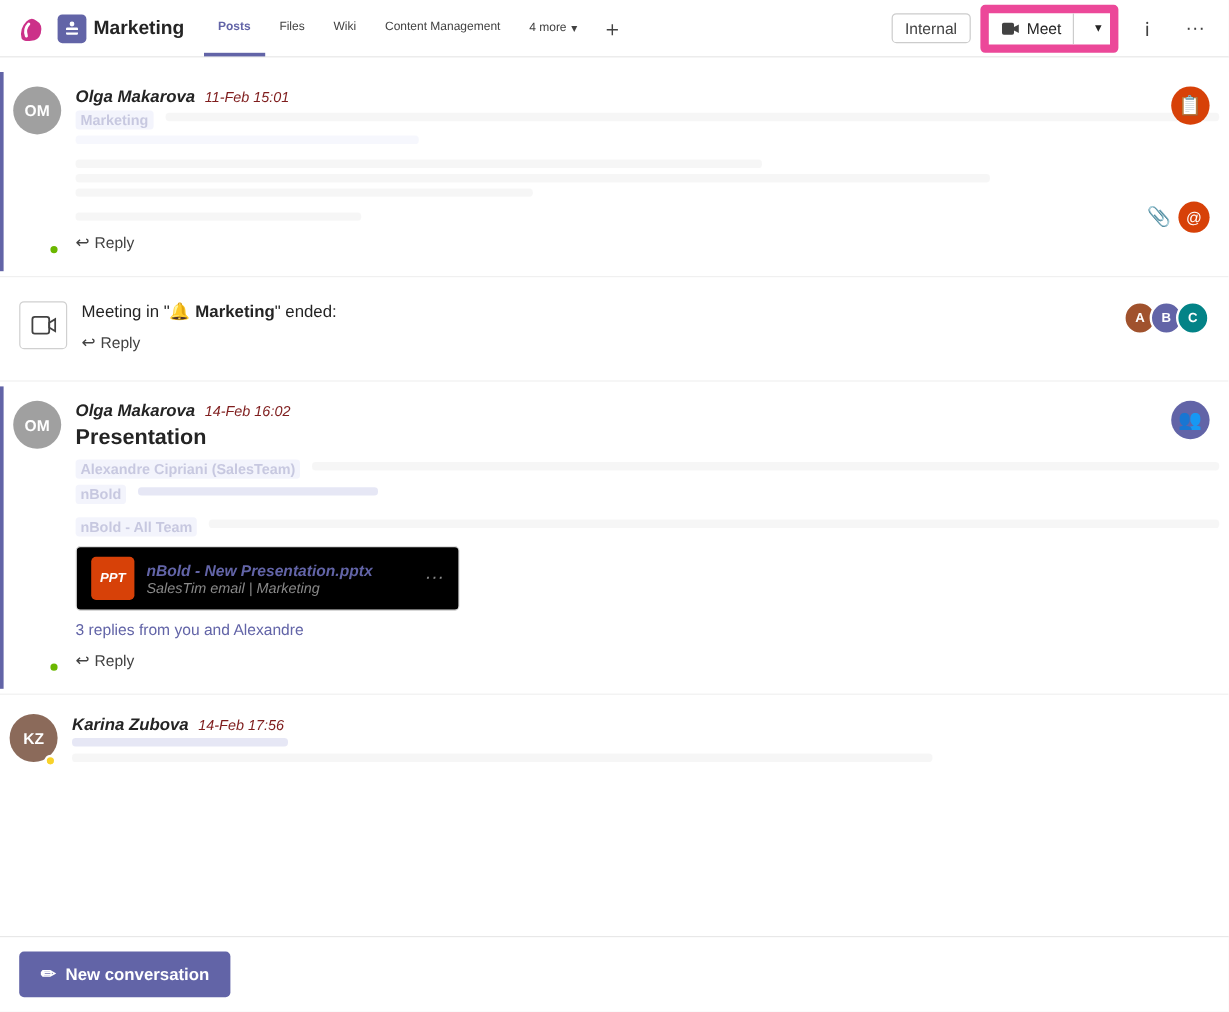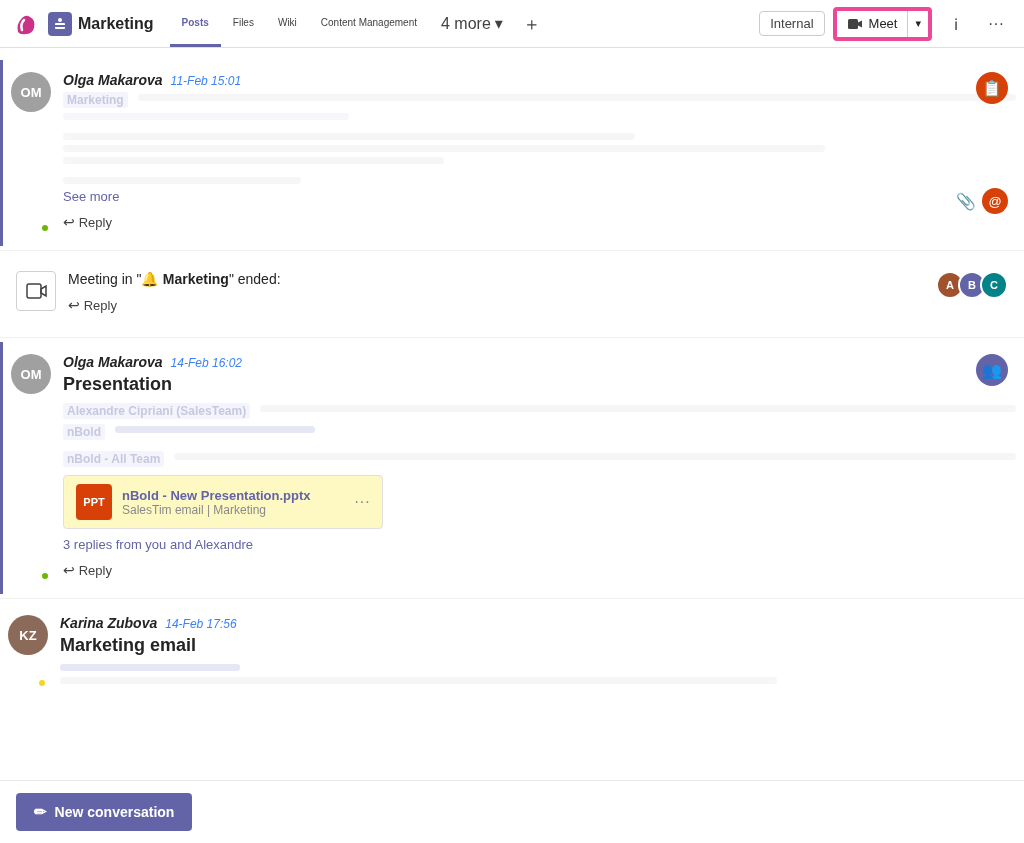--- a/index.html
+++ b/index.html
@@ -46,34 +46,34 @@
       text-decoration: none;
     }
     .nav-tab.active {
       color: #6264a7;
       border-bottom: 3px solid #6264a7;
       font-weight: 600;
     }
     .nav-more {
       display: flex; align-items: center; gap: 4px;
       padding: 0 12px; height: 100%;
-      font-size: 16px; color: #424242; cursor: pointer;
+      font-size: 10px; color: #424242; cursor: pointer;
     }
     .nav-add { padding: 0 8px; cursor: pointer; color: #424242; font-size: 18px; font-weight: 300; }
     .top-bar-right {
       margin-left: auto; display: flex; align-items: center; gap: 8px;
     }
     .internal-badge {
       border: 1px solid #ccc; border-radius: 4px;
       padding: 4px 10px; font-size: 13px; color: #424242;
       cursor: pointer;
     }
     .meet-btn {
-      display: flex; align-items: center; gap: 0;
-      border: 4px solid #ec4899; border-radius: 4px; overflow: hidden;
+      display: flex; align-items: center; gap: 10px;
+      border: 7px solid #ec4899; border-radius: 4px; overflow: hidden;
     }
     .meet-main {
       display: flex; align-items: center; gap: 6px;
       padding: 5px 10px; font-size: 13px; cursor: pointer;
       border-right: 1px solid #ccc;
     }
     .meet-chevron {
       padding: 5px 7px; cursor: pointer; font-size: 11px;
     }
     .icon-btn {
@@ -111,21 +111,21 @@
       width: 10px; height: 10px; border-radius: 50%;
       position: absolute; bottom: 1px; right: 1px;
       border: 2px solid #fff;
     }
     .status-available { background: #6bb700; }
     .status-away { background: #f8d22a; }
 
     .post-body { flex: 1; min-width: 0; }
     .post-header { display: flex; align-items: baseline; gap: 8px; margin-bottom: 4px; font-style: italic; }
     .post-author { font-weight: 600; font-size: 14px; color: #242424; }
-    .post-time { font-size: 12px; color: #3b82f6; }
+    .post-time { font-size: 12px; color: #7f1d1d; }
     .post-title { font-size: 18px; font-weight: 600; color: #242424; margin-bottom: 8px; }
     .post-blurred-content { opacity: 0.35; }
     .see-more { color: #6264a7; font-size: 13px; margin-top: 4px; cursor: pointer; }
     .post-replies { color: #6264a7; font-size: 13px; margin-top: 8px; cursor: pointer; }
     .reply-btn {
       display: flex; align-items: center; gap: 4px;
       color: #424242; font-size: 13px; margin-top: 6px;
       cursor: pointer; padding: 4px 0;
     }
     .reply-icon { font-size: 14px; }
@@ -169,21 +169,21 @@
       display: flex; align-items: center; justify-content: center;
       font-size: 11px; font-weight: 600; color: #fff;
     }
     .participant-avatar:first-child { margin-left: 0; }
 
     
     .attachment-preview {
       display: flex; align-items: center; gap: 10px;
       border: 1px solid #e0e0e0; border-radius: 4px;
       padding: 8px 12px; margin-top: 8px;
-      max-width: 320px; background: #fef9c3;
+      max-width: 320px; background: #000000; font-style: italic;
     }
     .attach-thumb {
       width: 36px; height: 36px; background: #d74108;
       border-radius: 4px; display: flex; align-items: center;
       justify-content: center; color: #fff; font-size: 11px; font-weight: 700;
       flex-shrink: 0;
     }
     .attach-info { flex: 1; min-width: 0; }
     .attach-name { font-size: 13px; font-weight: 600; color: #6264a7; white-space: nowrap; overflow: hidden; text-overflow: ellipsis; }
     .attach-sub { font-size: 12px; color: #898989; white-space: nowrap; overflow: hidden; text-overflow: ellipsis; }
@@ -291,21 +291,20 @@
             <div class="blur-line medium" style="flex:1;"></div>
           </div>
           <div class="blur-line" style="width:30%;background:#dde0f7;opacity:0.7;"></div>
           <div style="height:8px;"></div>
           <div class="blur-line short"></div>
           <div class="blur-line medium"></div>
           <div class="blur-line" style="width:40%;"></div>
           <div style="height:8px;"></div>
           <div class="blur-line" style="width:25%;"></div>
         </div>
-        <div class="see-more">See more</div>
         <div class="reply-btn">
           <span class="reply-icon">↩</span>
           <span>Reply</span>
         </div>
       </div>
       <div class="post-top-right">
         <div class="reaction-btn reaction-red">📋</div>
       </div>
       <div class="post-bottom-right">
         <span class="attach-icon">📎</span>
@@ -396,21 +395,20 @@
         <div class="avatar" style="background: #8b6a5a;">
           <span style="color:#fff;font-size:13px;font-weight:600;">KZ</span>
         </div>
         <div class="status-dot status-away"></div>
       </div>
       <div class="post-body">
         <div class="post-header">
           <span class="post-author">Karina Zubova</span>
           <span class="post-time">14-Feb 17:56</span>
         </div>
-        <div class="post-title">Marketing email</div>
         <div class="post-blurred-content">
           <div class="blur-line blue" style="width:180px;margin-bottom:6px;"></div>
           <div class="blur-line" style="width:75%;"></div>
         </div>
       </div>
     </div>
 
   </div>
 </div>
 

